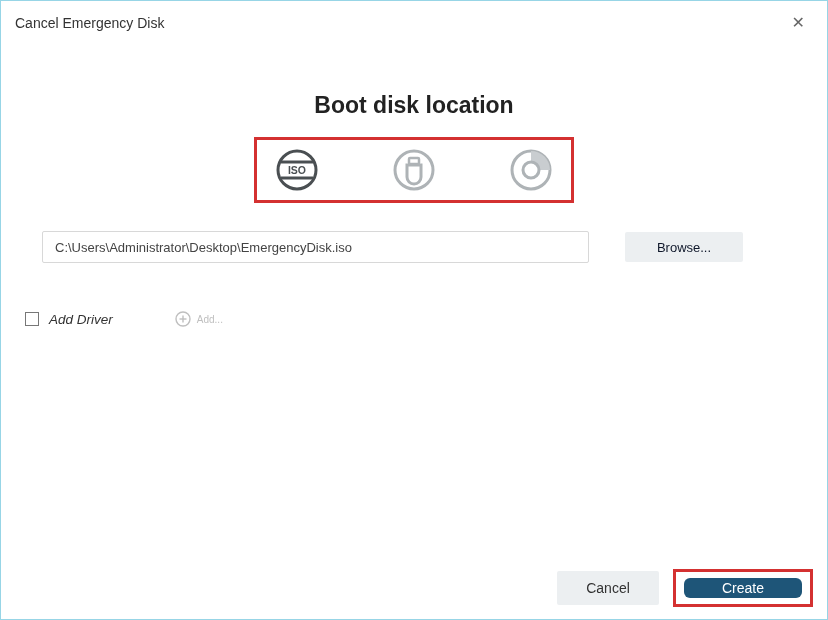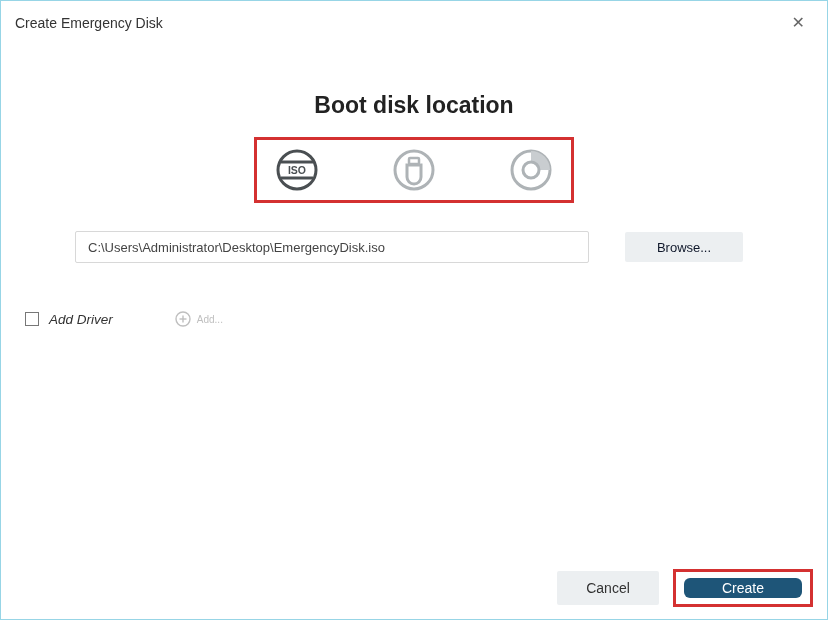--- a/index.html
+++ b/index.html
@@ -49,21 +49,21 @@
       height: 48px;
       display: flex;
       align-items: center;
       justify-content: center;
       cursor: pointer;
     }
     .path-row {
       display: flex;
       gap: 36px;
       align-items: center;
-      margin: 28px 84px 0 74px;
+      margin: 28px 84px 0 41px;
     }
     .path-input {
       flex: 1;
       height: 32px;
       border: 1px solid #d8d8d8;
       border-radius: 2px;
       padding: 0 12px;
       font-size: 13px;
       color: #444;
       background: #fff;
@@ -140,21 +140,21 @@
       border-radius: 6px;
       font-size: 14px;
       color: #ffffff;
       cursor: pointer;
     }
   </style>
 </head>
 <body>
 
 <div class="titlebar">
-  <span>Create Emergency Disk</span>
+  <span>Cancel Emergency Disk</span>
   <span class="close-x">✕</span>
 </div>
 
 <h1 class="heading">Boot disk location</h1>
 
 <div class="icon-row-wrap">
   <div class="icon-row">
 
     <div class="disk-icon-btn">
       <svg width="44" height="44" viewBox="0 0 44 44">

